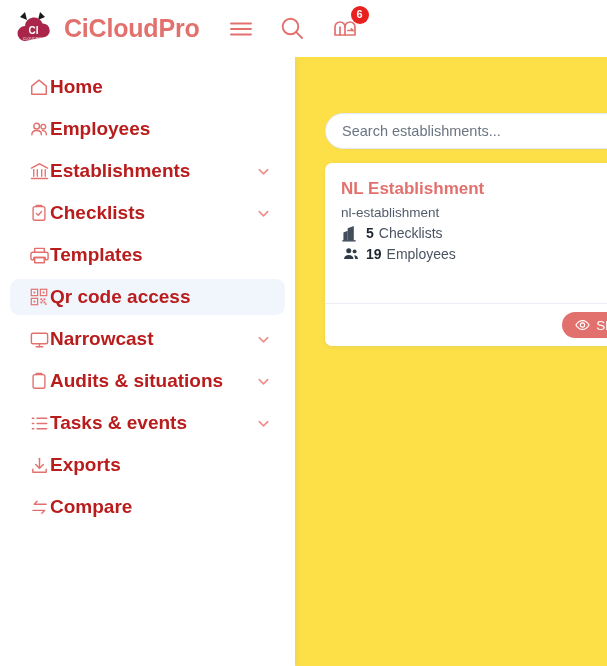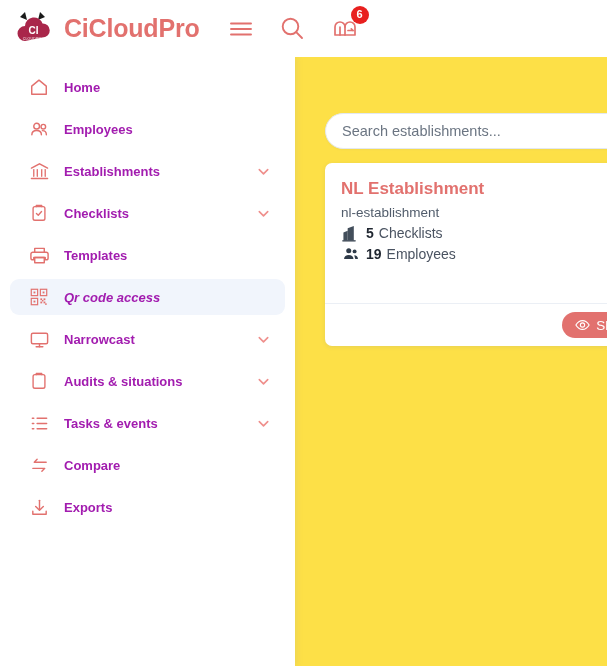--- a/index.html
+++ b/index.html
@@ -91,32 +91,31 @@
   .nav-item {
     height: 36px;
     margin: 6px 10px;
     border-radius: 9px;
     display: flex;
     align-items: center;
     padding: 0 14px 0 18px;
     cursor: pointer;
     position: relative;
   }
-  .nav-item.active { background: #f1f5fc; font-style: italic; }
+  .nav-item.active { background: #f1f5fc; }
   .nav-ico {
     width: 22px; height: 22px;
     flex: 0 0 22px;
     display: flex; align-items: center; justify-content: center;
     color: #e2716e;
   }
   .nav-label {
-    font-size: 13px;
+    font-size: 19px;
     font-weight: bold;
-    color: #a21caf;
-    margin-left: 14px;
+    color: #b91c1c;
     white-space: nowrap;
   }
   .nav-chev {
     margin-left: auto;
     width: 16px; height: 16px;
     display: flex; align-items: center; justify-content: center;
     color: #ef8f8c;
   }
 
   
@@ -394,36 +393,36 @@
         <span class="nav-chev">
           <svg width="15" height="15" viewBox="0 0 16 16" fill="none" stroke="currentColor" stroke-width="1.7" stroke-linecap="round" stroke-linejoin="round">
               <polyline points="3.5,6 8,10.5 12.5,6"></polyline>
             </svg>
         </span>
       </div>
 
       <div class="nav-item">
         <span class="nav-ico">
           <svg width="21" height="21" viewBox="0 0 22 22" fill="none" stroke="currentColor" stroke-width="1.5" stroke-linecap="round" stroke-linejoin="round">
-            <path d="M18 7.5 H5.5 L8.5 4.5"></path>
-            <path d="M4 14 H16.5 L13.5 17"></path>
-          </svg>
-        </span>
-        <span class="nav-label">Compare</span>
-      </div>
-
-      <div class="nav-item">
-        <span class="nav-ico">
-          <svg width="21" height="21" viewBox="0 0 22 22" fill="none" stroke="currentColor" stroke-width="1.5" stroke-linecap="round" stroke-linejoin="round">
             <line x1="11" y1="3.5" x2="11" y2="13.5"></line>
             <polyline points="7,10 11,13.8 15,10"></polyline>
             <polyline points="4,15 4,18 18,18 18,15"></polyline>
           </svg>
         </span>
         <span class="nav-label">Exports</span>
+      </div>
+
+      <div class="nav-item">
+        <span class="nav-ico">
+          <svg width="21" height="21" viewBox="0 0 22 22" fill="none" stroke="currentColor" stroke-width="1.5" stroke-linecap="round" stroke-linejoin="round">
+            <path d="M18 7.5 H5.5 L8.5 4.5"></path>
+            <path d="M4 14 H16.5 L13.5 17"></path>
+          </svg>
+        </span>
+        <span class="nav-label">Compare</span>
       </div>
 
     </nav>
 
     <main class="main">
 
       <div class="search-box">
         <input type="text" placeholder="Search establishments..." style="">
       </div>
 

